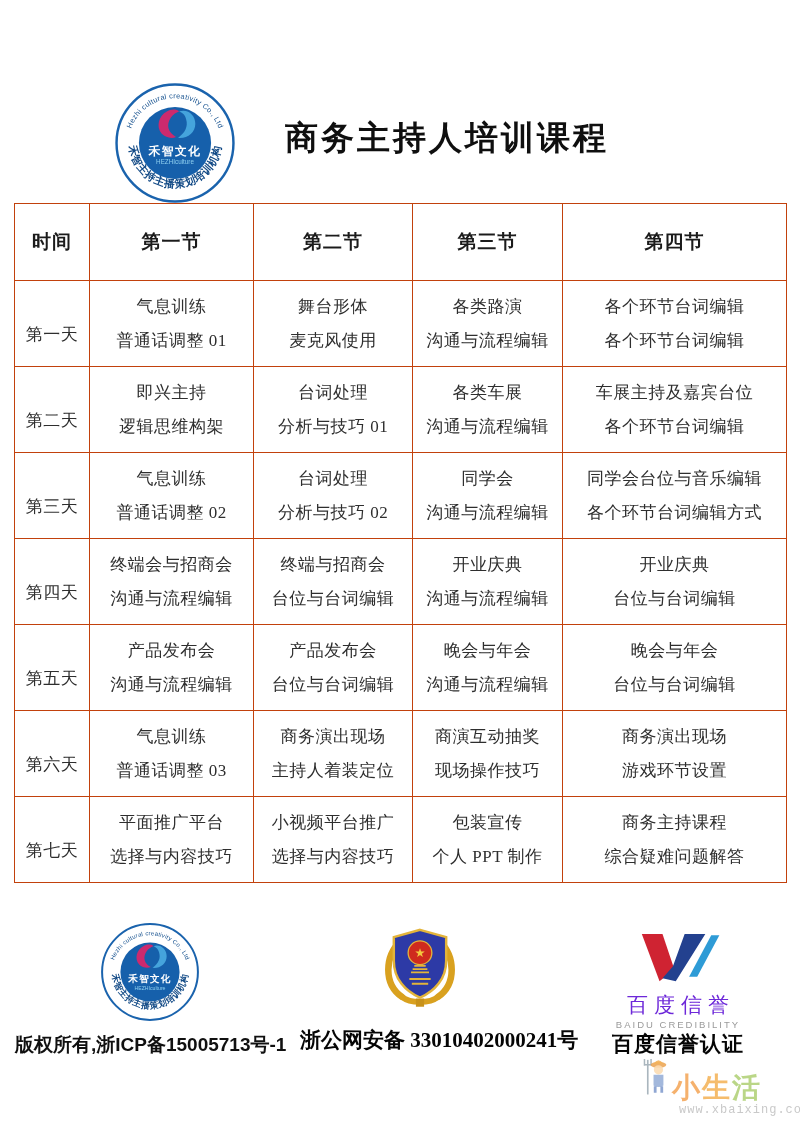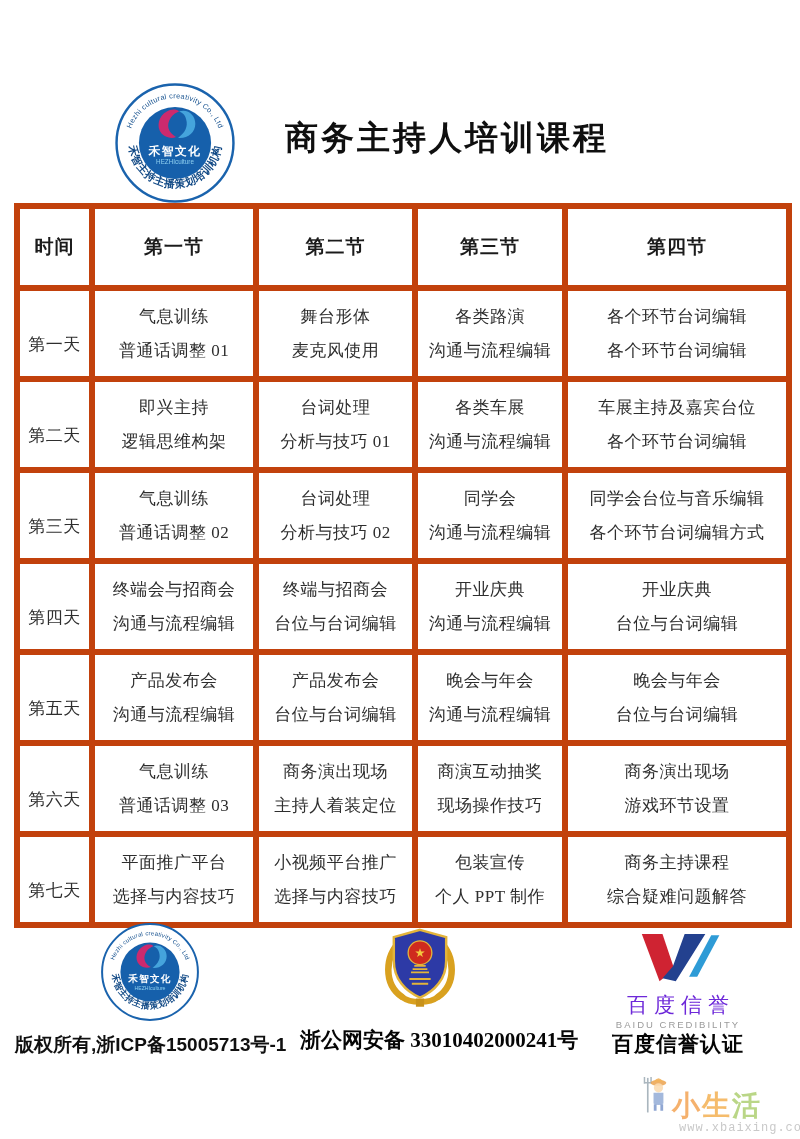--- a/index.html
+++ b/index.html
@@ -6,21 +6,21 @@
   .page{position:relative;width:800px;height:1139px;background:#ffffff;overflow:hidden;
         font-family:"Liberation Serif","DejaVu Serif",serif;color:#2e2e2e;}
 
   
   .logo-main{position:absolute;left:114px;top:82px;width:122px;height:122px;}
   .page-title{position:absolute;left:285px;top:116px;width:370px;
               font-size:33px;font-weight:bold;color:#0f0f0f;letter-spacing:3px;white-space:nowrap;}
 
   
   table.course{position:absolute;left:14px;top:203px;width:772px;border-collapse:collapse;table-layout:fixed;}
-  table.course th,table.course td{border:6px solid #c2410c;padding:0;vertical-align:middle;}
+  table.course th,table.course td{border:1px solid #c2410c;padding:0;vertical-align:middle;}
   table.course th{height:76px;font-size:19px;font-weight:bold;color:#1b1b1b;letter-spacing:1px;}
   table.course td{height:85px;}
   .cellwrap{display:flex;flex-direction:column;justify-content:space-evenly;align-items:center;
             height:85px;font-size:17px;color:#2e2e2e;letter-spacing:0.5px;}
   .cellwrap .l{line-height:1;white-space:nowrap;}
   .cellwrap .l:empty{visibility:hidden;}
 
   
   .footer-left{position:absolute;left:15px;top:922px;width:270px;text-align:center;}
   .logo-small{width:100px;height:100px;display:inline-block;}
@@ -30,21 +30,21 @@
   .badge-svg{width:90px;height:90px;display:inline-block;}
   .police-text{margin-top:12px;font-size:21px;font-weight:bold;color:#050505;white-space:nowrap;}
   .footer-right{position:absolute;left:588px;top:928px;width:180px;text-align:center;}
   .baidu-svg{width:96px;height:62px;display:inline-block;}
   .baidu-cn{font-size:21px;color:#6d28d9;letter-spacing:6px;line-height:1.1;margin-left:6px;}
   .baidu-en{font-size:9.5px;color:#9a9a9a;letter-spacing:2px;margin-top:2px;
             font-family:"Liberation Sans","DejaVu Sans",sans-serif;}
   .baidu-cert{margin-top:0;font-size:21px;font-weight:bold;color:#050505;letter-spacing:1px;}
 
   
-  .watermark{position:absolute;right:8px;bottom:4px;width:150px;text-align:left;}
+  .watermark{position:absolute;right:8px;bottom:22px;width:150px;text-align:left;}
   .wm-row{display:flex;align-items:flex-end;}
   .wm-figure{width:28px;height:48px;margin-right:2px;}
   .wm-name{font-size:28px;font-weight:bold;letter-spacing:2px;line-height:1;opacity:0.75;
            font-family:"Liberation Sans","DejaVu Sans",sans-serif;}
   .wm-c0{color:#f2973d;} .wm-c1{color:#f2a63c;} .wm-c2{color:#a3c95f;}
   .wm-url{font-size:12px;color:#c9c9c9;letter-spacing:1px;margin-left:37px;margin-top:1px;
           font-family:"Liberation Mono","DejaVu Sans Mono",monospace;}
 </style>
 </head>
 <body>

